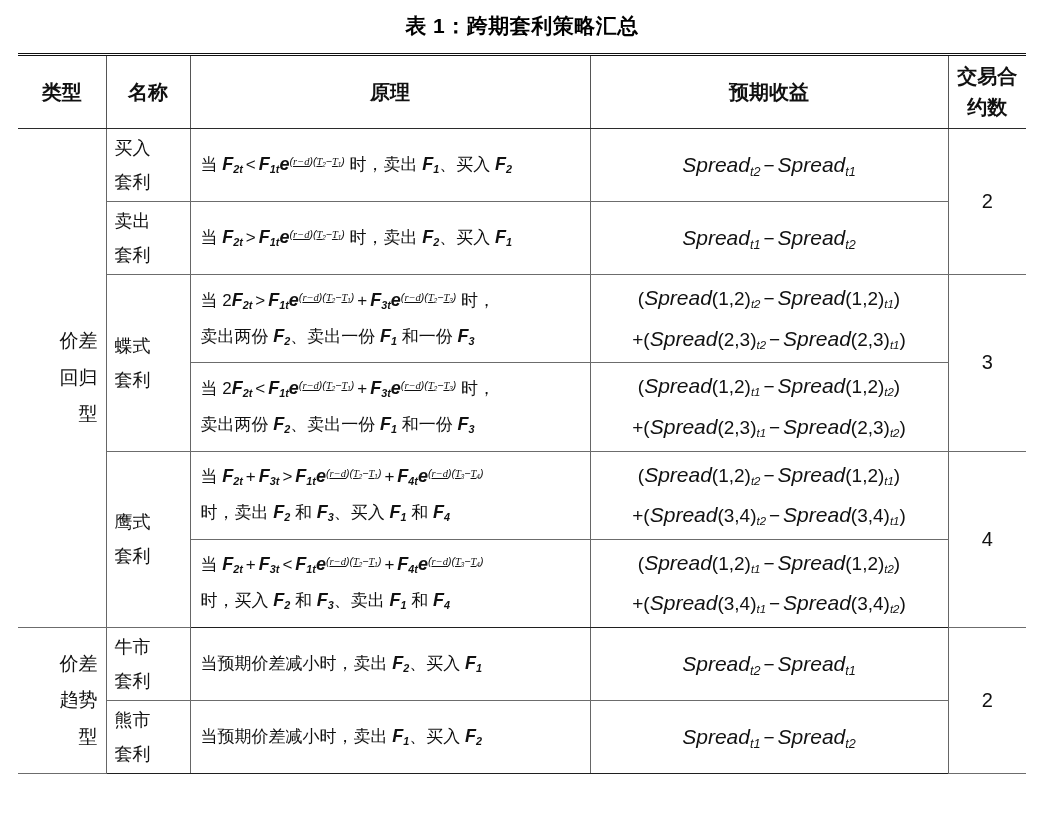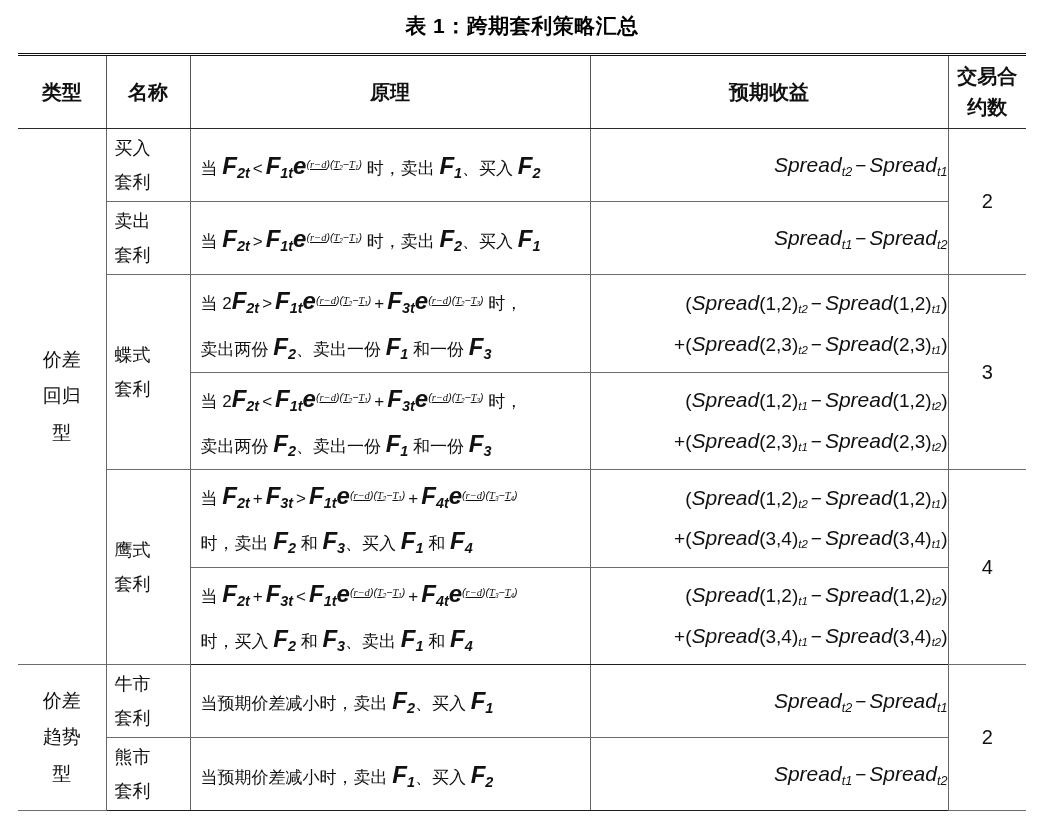--- a/index.html
+++ b/index.html
@@ -66,48 +66,48 @@
     vertical-align:middle;
     line-height:1.55;
     box-sizing:border-box;
   }
   tbody td.edge-l{border-left:none;}
   tbody td.edge-r{border-right:none;}
   tbody tr.grp-end > td{border-bottom:1.8px solid #1f1f1f;}
   tbody tr.grp-start > td{border-top:1.8px solid #1f1f1f;}
 
   td.type-cell{
-    text-align:center;font-size:19px;line-height:1.5;
+    text-align:right;font-size:19px;line-height:1.5;
   }
   td.name-cell{
     text-align:left;font-size:18px;line-height:1.45;
   }
   td.num-cell{
     text-align:center;font-size:20px;
   }
   td.prin-cell{
     text-align:left;
     font-size:17px;
     padding:7px 10px;
   }
   td.pay-cell{
-    text-align:right;
+    text-align:center;
     font-size:19px;
     padding:7px 0;
   }
   .mline{display:block;white-space:nowrap;}
   .mline + .mline{margin-top:8px;}
 
   .mathit{font-family:"Liberation Serif","DejaVu Serif",serif;font-style:italic;text-decoration:underline;}
   .bolditS{
     font-family:"Liberation Sans","DejaVu Sans",sans-serif;
     font-style:italic;
     font-size:21px;
   }
-  .fvar{font-family:"Liberation Sans","DejaVu Sans",sans-serif;font-style:italic;font-weight:bold;font-size:24px;}
+  .fvar{font-family:"Liberation Sans","DejaVu Sans",sans-serif;font-style:italic;font-weight:bold;font-size:18px;}
   sub{font-size:.6em;line-height:0;vertical-align:-.28em;font-style:italic;}
   sup{font-size:.62em;line-height:0;vertical-align:.52em;font-style:italic;}
   .op{padding:0 3px;}
   .cjk{font-family:"Liberation Sans","DejaVu Sans",sans-serif;font-style:normal;font-weight:normal;}
 
   .note{
     border-top:2.4px solid #111;
     margin-top:0;
     padding:9px 2px 6px 2px;
     font-size:19px;

